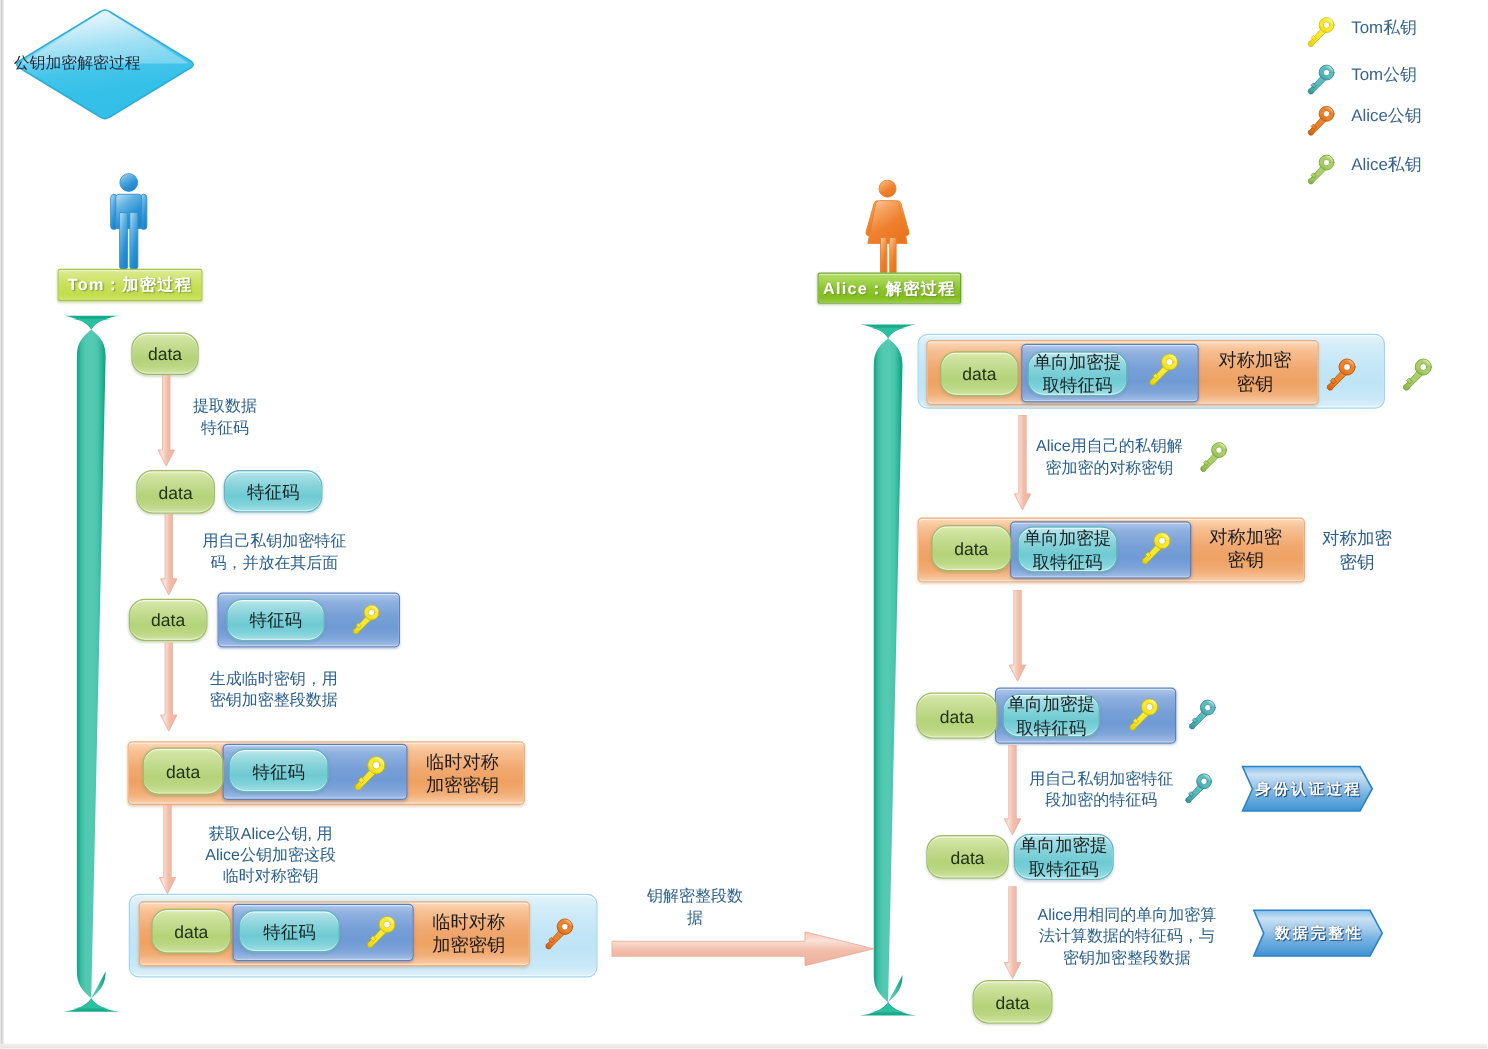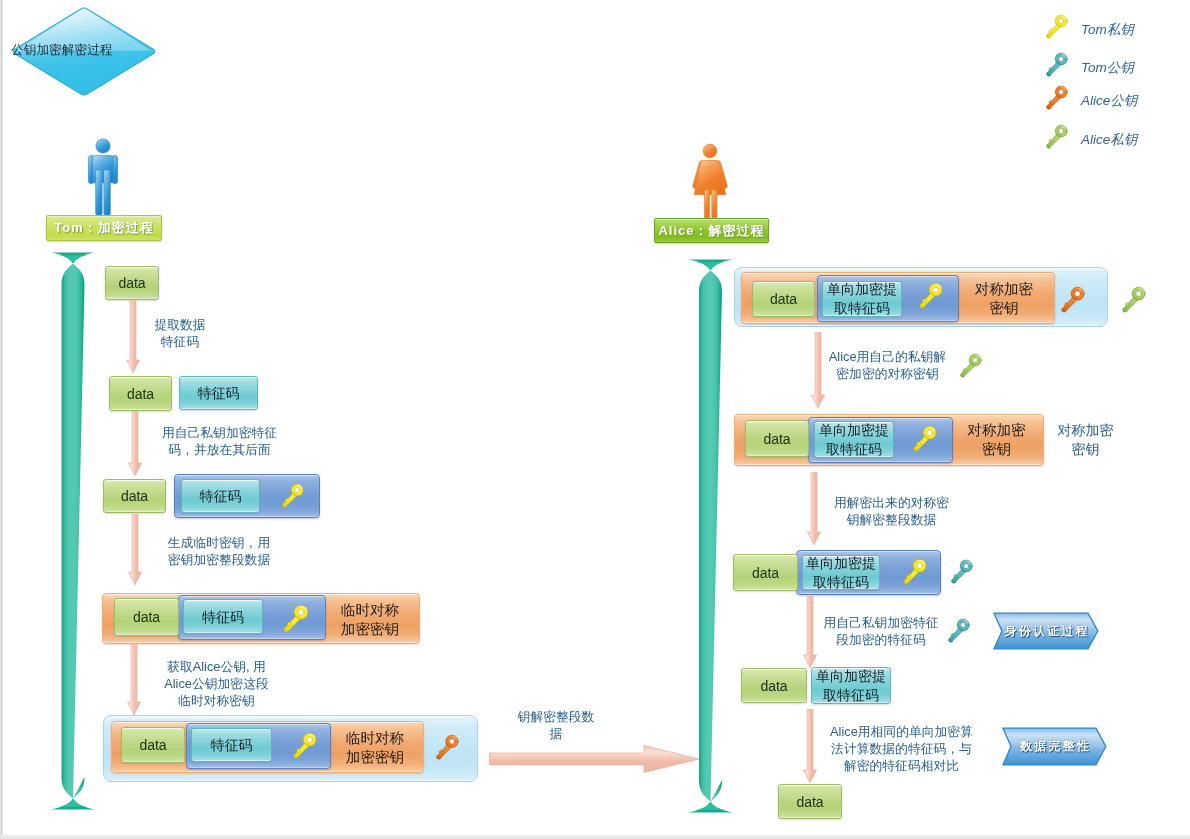--- a/index.html
+++ b/index.html
@@ -6,29 +6,29 @@
 body{width:1190px;height:839px;background:#fefefe;font-family:"Liberation Sans",sans-serif;overflow:hidden;}
 #canvas{position:relative;width:1190px;height:839px;background:#fff;overflow:hidden;}
 .edge-left{position:absolute;left:0;top:0;width:3px;height:839px;background:linear-gradient(to right,#f4f4f4,#cfcfcf 40%,#e9e9e9);}
 .edge-bottom{position:absolute;left:0;bottom:0;width:1190px;height:4px;background:linear-gradient(to bottom,#f0f0f0,#e2e2e2);}
 
 
 .diamond{position:absolute;}
 .diamond .shape{position:absolute;inset:0;}
 .diamond .label{position:absolute;left:0;right:0;top:calc(50% - 1px);transform:translateY(-50%);
   text-align:left;font-size:12.7px;color:#1b2b3a;letter-spacing:0px;line-height:16px;font-family:Liberation Mono, monospace;}
-.legend-row{position:absolute;display:flex;align-items:flex-end;font-style:italic;}
+.legend-row{position:absolute;display:flex;align-items:flex-start;}
 .legend-label{font-size:13.5px;color:#36648f;margin-left:12px;white-space:nowrap;}
 
 
 .lifeline{position:absolute;}
 
 
 .box{position:absolute;box-sizing:border-box;display:flex;align-items:center;justify-content:center;
-  text-align:center;border-radius:3px;}
+  text-align:center;border-radius:13px;}
 .box .t{position:relative;z-index:3;white-space:pre-line;}
 .box-green{background:linear-gradient(to bottom,#dcecb6 0%,#d0e3a0 12%,#c0da8c 38%,#b4d378 62%,#bbd784 82%,#cfe4a2 100%);
   border:1px solid #9fbb6a;color:#23321a;font-size:14px;
   box-shadow:inset 0 1px 0 rgba(255,255,255,.7), inset 0 -1px 0 rgba(255,255,255,.45), 0 1px 2px rgba(120,140,80,.3);}
 .box-teal{background:linear-gradient(to bottom,#c0e9ee 0%,#a7dfe5 12%,#85d2d9 38%,#6ecad2 62%,#7fd2d9 82%,#a5dfe5 100%);
   border:1px solid #60b5c0;color:#152226;font-size:14px;
   box-shadow:inset 0 1px 0 rgba(255,255,255,.75), inset 0 -1px 0 rgba(255,255,255,.5), 0 1px 2px rgba(90,130,145,.3);}
 .box-blue{background:linear-gradient(to bottom,#adc6e9 0%,#8eb0df 16%,#779fd7 44%,#6f9ad4 65%,#80a6da 85%,#a3bee6 100%);
   border:1px solid #5a81bd;border-radius:4px;
   box-shadow:inset 0 1px 0 rgba(255,255,255,.5), inset 0 -1px 0 rgba(255,255,255,.35), 0 1px 2px rgba(70,90,140,.35);}
@@ -585,27 +585,25 @@
 特征码</div>
 <div class="note" style="left:156px;top:424px;width:127px">用自己私钥加密特征
 码，并放在其后面</div>
 <div class="note" style="left:159px;top:534px;width:120px">生成临时密钥，用
 密钥加密整段数据</div>
 <div class="note" style="left:149px;top:658px;width:135px">获取Alice公钥, 用
 Alice公钥加密这段
 临时对称密钥</div>
 <div class="note" style="left:818px;top:348px;width:139px">Alice用自己的私钥解
 密加密的对称密钥</div>
-<div class="note" style="left:828px;top:494px;width:127px">用解密出来的对称密
-钥解密整段数据</div>
 <div class="note" style="left:821px;top:614px;width:120px">用自己私钥加密特征
 段加密的特征码</div>
 <div class="note" style="left:828px;top:723px;width:147px">Alice用相同的单向加密算
 法计算数据的特征码，与
-解密的特征码相对比</div>
+密钥加密整段数据</div>
 <svg class="keyicon" style="position:absolute;left:958px;top:353px;width:25px;height:25px" viewBox="8 5 85 92">
       <defs>
         <linearGradient id="kg15" x1="0.1" y1="1" x2="0.75" y2="0.1">
           <stop offset="0" stop-color="#84b33c"></stop>
           <stop offset="0.4" stop-color="#a9cf66"></stop>
           <stop offset="0.8" stop-color="#a9cf66"></stop>
           <stop offset="1" stop-color="#dbeeae"></stop>
         </linearGradient>
         <radialGradient id="kg15r" cx="0.45" cy="0.42" r="0.6">
           <stop offset="0" stop-color="#ffffff"></stop>

